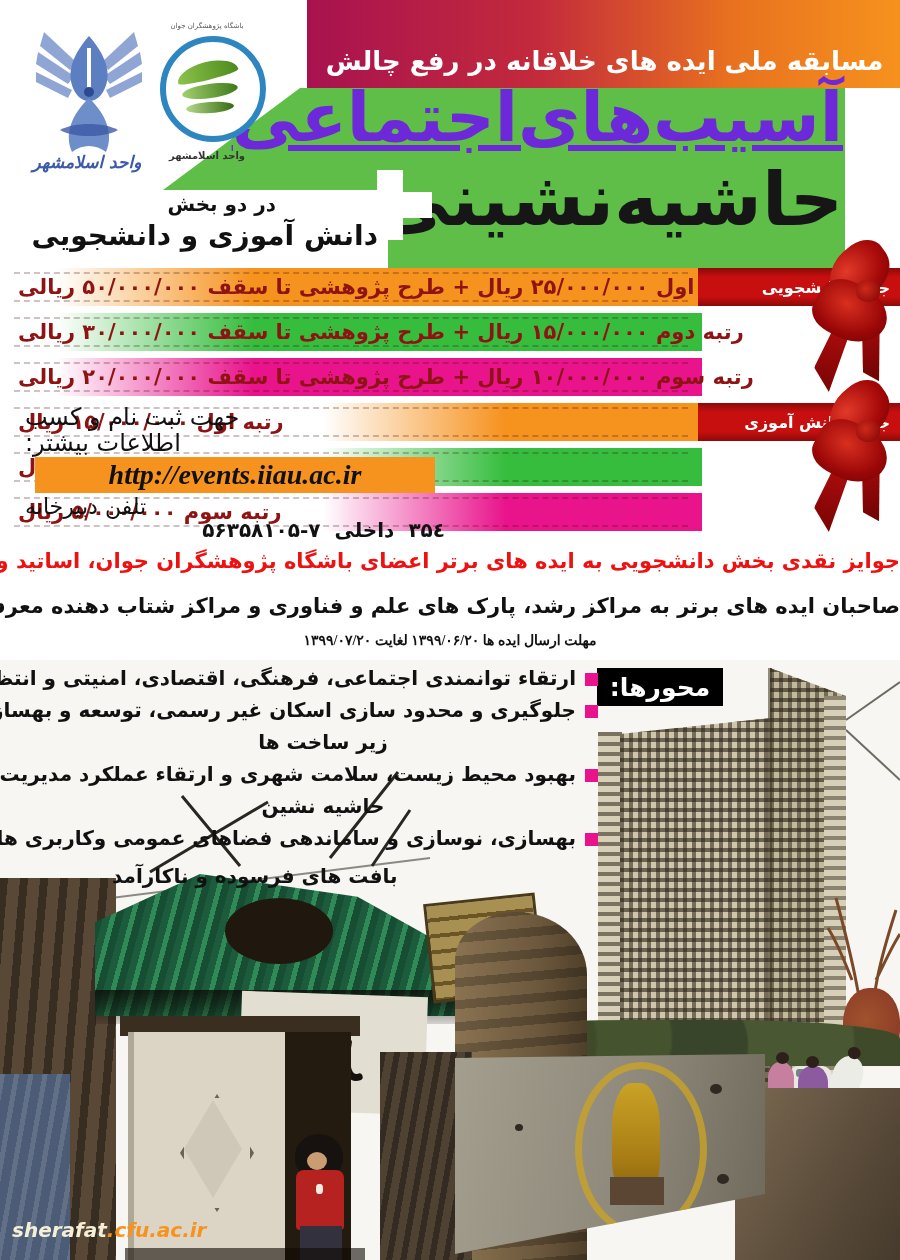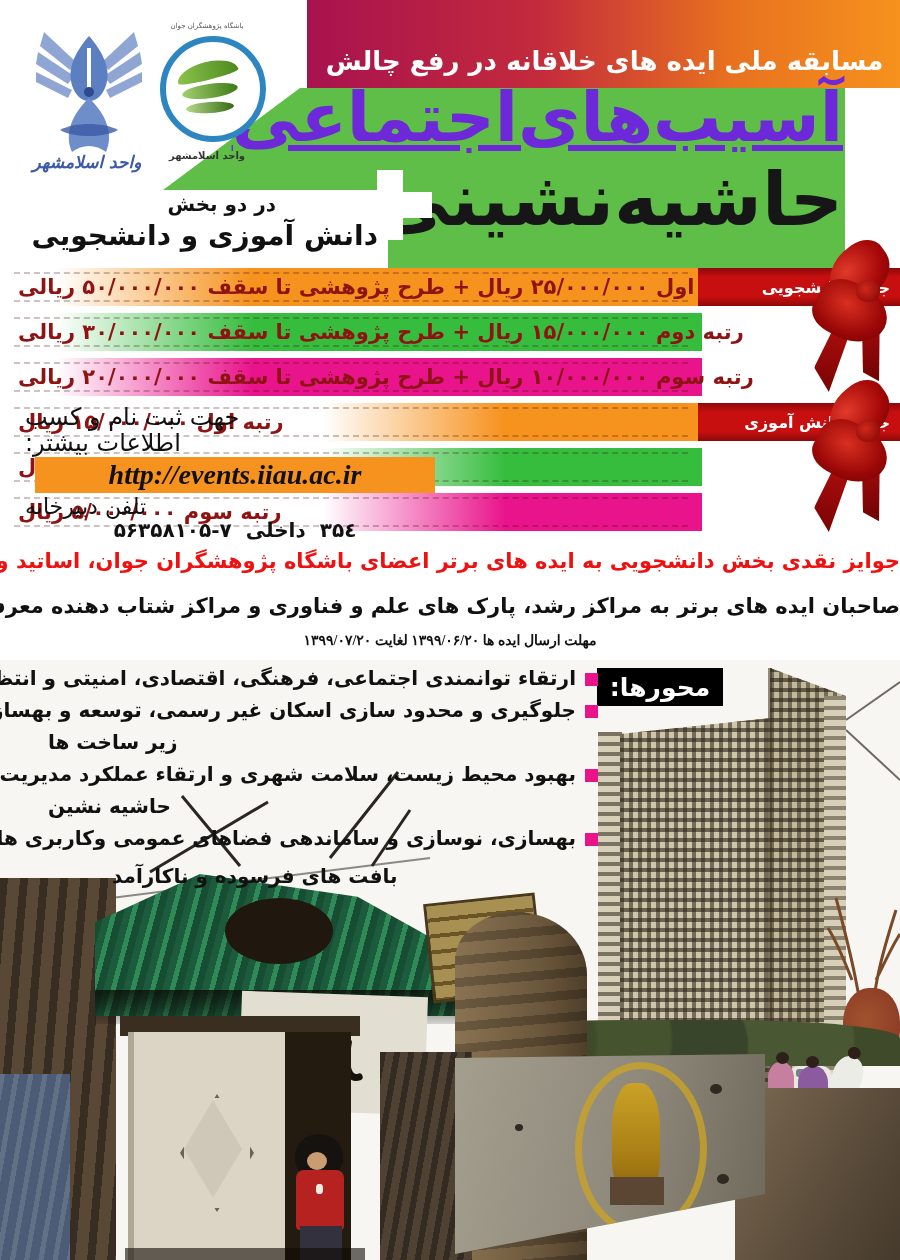--- a/index.html
+++ b/index.html
@@ -51,31 +51,31 @@
   .bow{width:110px;height:150px;}
   .bow .loop1{position:absolute;left:26px;top:0;width:66px;height:52px;background:radial-gradient(ellipse at 35% 35%,#e23a2a,#a50808 62%,#6e0404);border-radius:62% 38% 55% 45%;transform:rotate(-36deg);}
   .bow .loop2{position:absolute;left:14px;top:38px;width:74px;height:56px;background:radial-gradient(ellipse at 40% 40%,#d92f20,#9a0707 60%,#640303);border-radius:45% 55% 62% 38%;transform:rotate(28deg);}
   .bow .knot{position:absolute;left:56px;top:34px;width:24px;height:22px;background:radial-gradient(circle at 40% 40%,#d0281a,#7c0505);border-radius:45%;}
   .bow .tail1{position:absolute;left:20px;top:54px;width:28px;height:92px;background:linear-gradient(180deg,#c11010,#7a0404);clip-path:polygon(55% 0,100% 12%,72% 100%,0 78%);transform:rotate(14deg);}
   .bow .tail2{position:absolute;left:58px;top:58px;width:26px;height:78px;background:linear-gradient(180deg,#b50d0d,#6e0303);clip-path:polygon(40% 0,100% 20%,55% 100%,0 85%);transform:rotate(-10deg);}
   
   .reg-line{left:25px;width:420px;text-align:left;font-weight:normal;color:#111;direction:rtl;}
   .url-box{left:35px;top:457px;width:400px;height:36px;background:#f6921e;display:flex;align-items:center;justify-content:center;}
   .url-text{font-family:"Liberation Serif","DejaVu Serif",serif;font-style:italic;font-weight:bold;font-size:28px;color:#111;}
-  .phone-row{left:25px;top:518px;width:420px;display:flex;justify-content:center;gap:14px;direction:ltr;
+  .phone-row{left:25px;top:518px;width:420px;display:flex;justify-content:flex-end;gap:14px;direction:ltr;
     font-weight:bold;font-size:20px;color:#111;}
   
   .note{left:0;width:900px;text-align:center;font-weight:bold;direction:rtl;white-space:nowrap;}
   
   .topic-box{left:597px;top:668px;width:126px;height:38px;background:#000;color:#fff;
     display:flex;align-items:center;justify-content:center;font-size:25px;font-weight:bold;direction:rtl;}
   .topics{left:40px;top:666px;width:558px;direction:rtl;}
   .tline{height:32px;font-size:20px;font-weight:bold;color:#111;white-space:nowrap;direction:rtl;text-align:right;}
   .tline .sq{display:inline-block;width:13px;height:13px;background:#e9148c;margin-left:9px;vertical-align:middle;}
-  .tline.cont{text-align:left;margin-left:8px;}
+  .tline.cont{text-align:center;margin-left:8px;}
   .tline.cont2{text-align:left;padding-left:72px;margin-top:6px;}
   
   .photo{left:0;top:660px;width:900px;height:600px;background:#f7f6f2;}
   .photo .el{position:absolute;}
   .tower-colL{left:598px;top:72px;width:24px;height:432px;background:#d8cfb8;
     background-image:repeating-linear-gradient(180deg,rgba(45,38,25,.55) 0 4px,transparent 4px 10px);}
   .tower-faceL{left:620px;top:58px;width:152px;height:450px;background:#cfc5ab;
     background-image:repeating-linear-gradient(180deg,rgba(42,35,22,.6) 0 4px,transparent 4px 10px),
                      repeating-linear-gradient(90deg,rgba(42,35,22,.55) 0 4px,transparent 4px 9px);
     clip-path:polygon(0 16px,100% 0,100% 100%,0 100%);}
@@ -295,20 +295,23 @@
   <div class="el rubble"></div>
   <div class="el wall">
     <div class="mural">
       <div class="mural-fig"></div>
         <div class="mural-base"></div>
     </div>
     <div class="hole" style="left:255px;top:30px;"></div>
     <div class="hole" style="left:262px;top:120px;"></div>
     <div class="hole" style="left:60px;top:70px;width:8px;height:7px;"></div>
   </div>
+  <div class="el watermark">
+    <span class="wm-w">sherafat</span><span class="wm-o">.cfu.ac.ir</span>
+  </div>
 </div>
 
 <div class="abs topic-box">
   <span>محورها:</span>
 </div>
 <div class="abs topics">
   <div class="tline"><span class="sq"></span><span>ارتقاء توانمندی اجتماعی، فرهنگی، اقتصادی، امنیتی و انتظامی حاشیه نشینان</span></div>
   <div class="tline"><span class="sq"></span><span>جلوگیری و محدود سازی اسکان غیر رسمی، توسعه و بهسازی شهری و</span></div>
   <div class="tline cont"><span>زیر ساخت ها</span></div>
   <div class="tline"><span class="sq"></span><span>بهبود محیط زیست، سلامت شهری و ارتقاء عملکرد مدیریت شهری مناطق</span></div>

